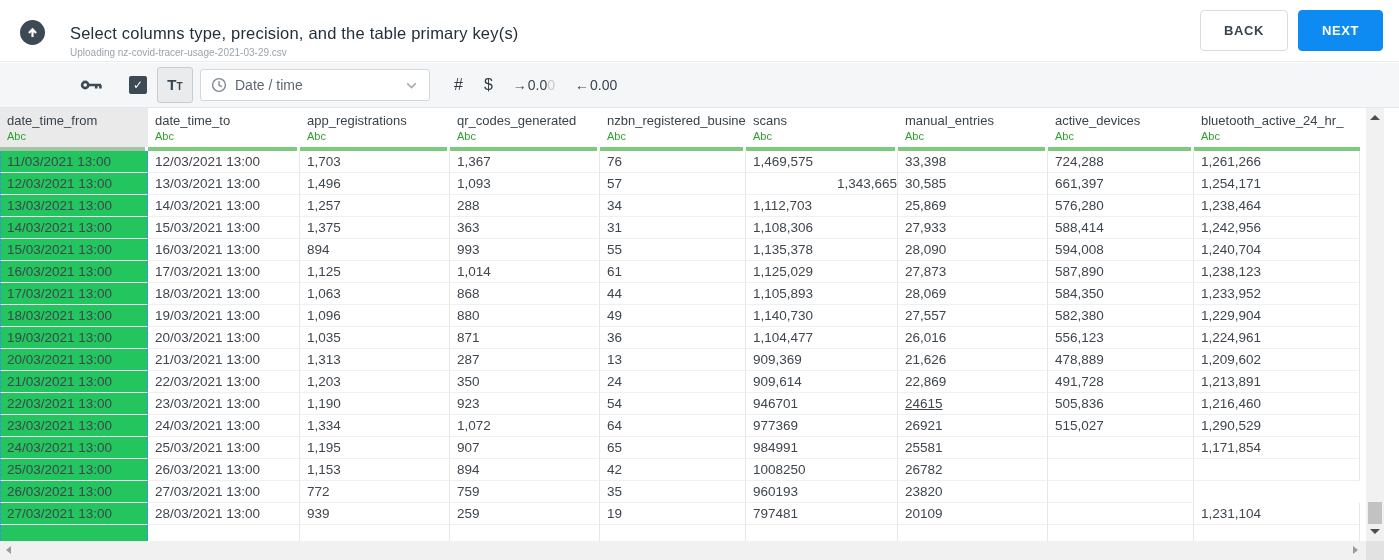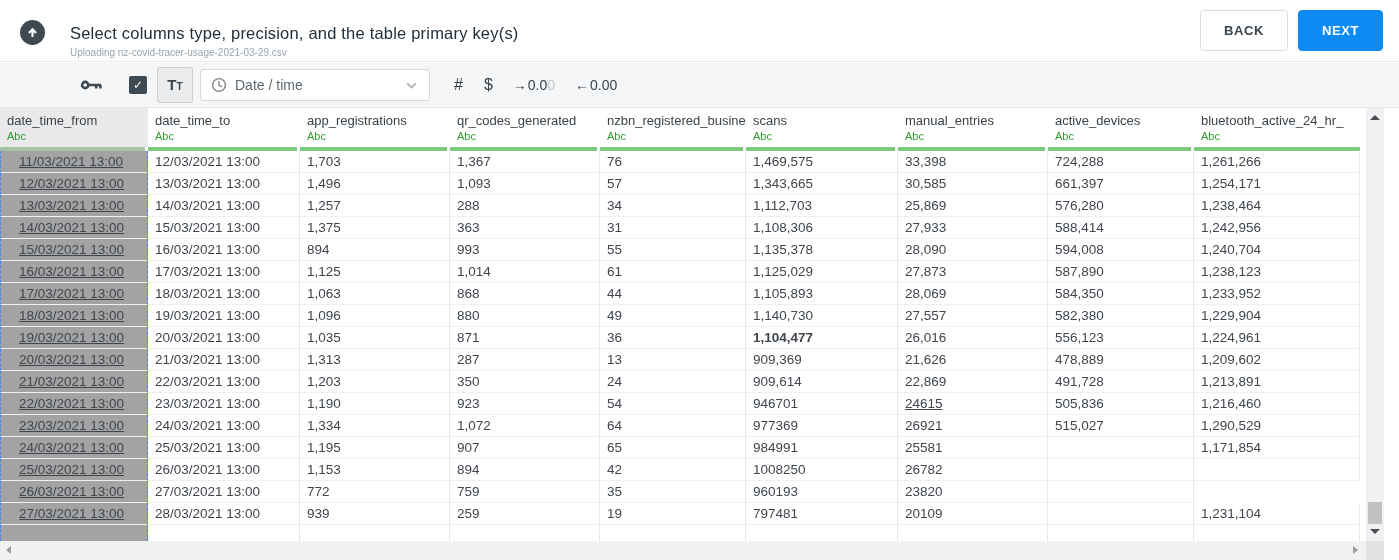--- a/index.html
+++ b/index.html
@@ -54,21 +54,21 @@
   .gseg:last-child { border-right:none; }
   .gseg.sel { background:#a5c3a5; }
 
   .gbody { position:absolute; left:0; top:151px; width:1360px; }
   .row { display:flex; height:22px; }
   .row.tail { height:16px; }
   .cell { height:100%; border-right:1px solid #e7e7e7; border-bottom:1px solid #f0f0f0;
           padding-left:7px; font-size:13.5px; color:#3f464d; line-height:21px;
           overflow:hidden; white-space:nowrap; }
   .row.tail .cell { border-bottom:none; }
-  .cell.sel { background:#a3a3a3; border-left:1px dashed #4285f4; border-right:1px dashed #4285f4; padding-left:18px;text-decoration:underline; }
+  .cell.sel { background:#22c55e; border-left:1px dashed #4285f4; border-right:1px dashed #4285f4; padding-left:6px; }
 
   
   .vscroll { position:absolute; left:1366px; top:108px; width:18px; height:433px; background:#f1f1f1; }
   .vthumb { position:absolute; left:2px; right:2px; top:394px; height:22px; background:#c2c2c2; }
   .tri-up   { position:absolute; left:4px; top:7px;  width:0; height:0;
               border-left:5px solid transparent; border-right:5px solid transparent; border-bottom:5px solid #474f56; }
   .tri-down { position:absolute; left:4px; bottom:7px; width:0; height:0;
               border-left:5px solid transparent; border-right:5px solid transparent; border-top:5px solid #474f56; }
   .hscroll { position:absolute; left:0; top:541px; width:1366px; height:19px; background:#f1f1f1; }
   .tri-left  { position:absolute; left:6px; top:5px; width:0; height:0;
@@ -193,21 +193,21 @@
         <div class="cell" style="width: 150px;">33,398</div>
         <div class="cell" style="width: 146px;">724,288</div>
         <div class="cell" style="width: 166px;">1,261,266</div>
       </div>
       <div class="row">
         <div class="cell sel" style="width: 148px;">12/03/2021 13:00</div>
         <div class="cell" style="width: 152px;">13/03/2021 13:00</div>
         <div class="cell" style="width: 150px;">1,496</div>
         <div class="cell" style="width: 150px;">1,093</div>
         <div class="cell" style="width: 146px;">57</div>
-        <div class="cell" style="width: 152px;">1,343,665</div>
+        <div class="cell" style="width: 152px; text-align: right;">1,343,665</div>
         <div class="cell" style="width: 150px;">30,585</div>
         <div class="cell" style="width: 146px;">661,397</div>
         <div class="cell" style="width: 166px;">1,254,171</div>
       </div>
       <div class="row">
         <div class="cell sel" style="width: 148px;">13/03/2021 13:00</div>
         <div class="cell" style="width: 152px;">14/03/2021 13:00</div>
         <div class="cell" style="width: 150px;">1,257</div>
         <div class="cell" style="width: 150px;">288</div>
         <div class="cell" style="width: 146px;">34</div>
@@ -270,21 +270,21 @@
         <div class="cell" style="width: 150px;">27,557</div>
         <div class="cell" style="width: 146px;">582,380</div>
         <div class="cell" style="width: 166px;">1,229,904</div>
       </div>
       <div class="row">
         <div class="cell sel" style="width: 148px;">19/03/2021 13:00</div>
         <div class="cell" style="width: 152px;">20/03/2021 13:00</div>
         <div class="cell" style="width: 150px;">1,035</div>
         <div class="cell" style="width: 150px;">871</div>
         <div class="cell" style="width: 146px;">36</div>
-        <div class="cell" style="width: 152px; font-weight: bold;">1,104,477</div>
+        <div class="cell" style="width: 152px;">1,104,477</div>
         <div class="cell" style="width: 150px;">26,016</div>
         <div class="cell" style="width: 146px;">556,123</div>
         <div class="cell" style="width: 166px;">1,224,961</div>
       </div>
       <div class="row">
         <div class="cell sel" style="width: 148px;">20/03/2021 13:00</div>
         <div class="cell" style="width: 152px;">21/03/2021 13:00</div>
         <div class="cell" style="width: 150px;">1,313</div>
         <div class="cell" style="width: 150px;">287</div>
         <div class="cell" style="width: 146px;">13</div>

